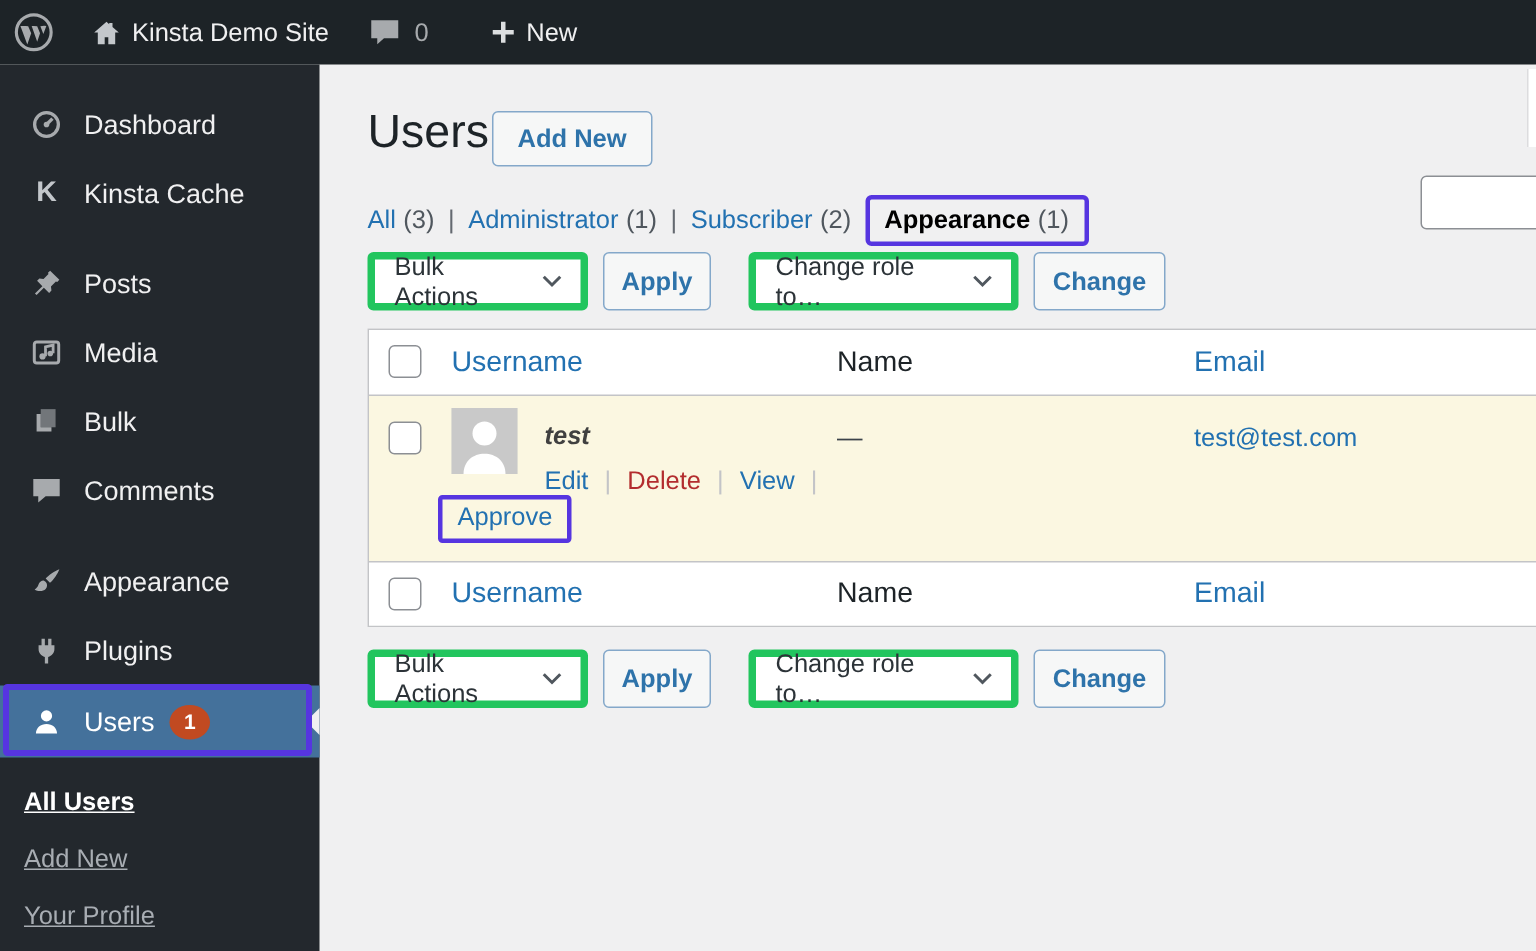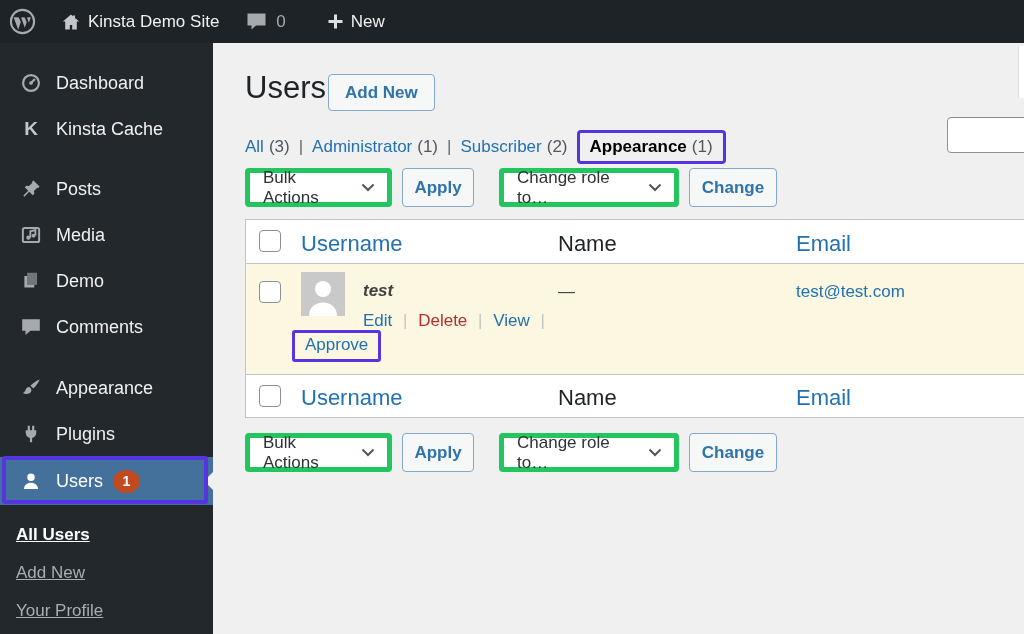--- a/index.html
+++ b/index.html
@@ -63,21 +63,21 @@
          border:1px solid #c3c4c7;box-sizing:border-box;}
   .thead,.tfoot{position:relative;height:43px;background:#fff;}
   .thead{border-bottom:1px solid #c3c4c7;}
   .tfoot{height:42px;border-top:1px solid #c3c4c7;}
   .row-user{position:relative;height:110px;background:#fbf7e1;}
   .checkbox{position:absolute;left:13px;width:22px;height:22px;background:#fff;
             border:1px solid #8c8f94;border-radius:4px;box-sizing:border-box;cursor:pointer;}
   .col-user{position:absolute;left:55px;}
   .col-name{position:absolute;left:312px;}
   .col-email{position:absolute;left:550px;}
-  .th-text{font-size:22px;top:11px;}
+  .th-text{font-size:19px;top:11px;}
   .th-link{color:#2271b1;cursor:pointer;}
   .th-plain{color:#1d2327;}
   .avatar{position:absolute;left:55px;top:8px;width:44px;height:44px;background:#c9c9c9;overflow:hidden;}
   .user-login{position:absolute;left:117px;top:17px;font-size:17px;font-weight:bold;color:#404040;cursor:pointer;font-style:italic;}
   .row-actions{position:absolute;left:117px;top:47px;font-size:17px;}
   .ra-link{color:#2271b1;cursor:pointer;}
   .ra-delete{color:#b32d2e;cursor:pointer;}
   .ra-pipe{color:#c3c4c7;margin:0 6px;}
   .approve-box{position:absolute;left:46px;top:66px;border:3px solid #5635e0;border-radius:3px;
                padding:2px 10px 4px 10px;}
@@ -165,21 +165,21 @@
       <span>Media</span>
     </div>
 
     <div class="menu-item">
       <span class="mi-icon">
         <svg width="22" height="22" viewBox="0 0 20 20" fill="currentColor">
           <path d="M6.5 2.5h9v11h-9z" opacity="0.6"></path>
           <path d="M4 5.5h2.5v8h6.5V16H4z"></path>
         </svg>
       </span>
-      <span>Demo</span>
+      <span>Bulk</span>
     </div>
 
     <div class="menu-item">
       <span class="mi-icon">
         <svg width="22" height="22" viewBox="0 0 20 20" fill="currentColor">
           <path d="M2 3h16v10.5h-8.5L5 17.2v-3.7H2z"></path>
         </svg>
       </span>
       <span>Comments</span>
     </div>

